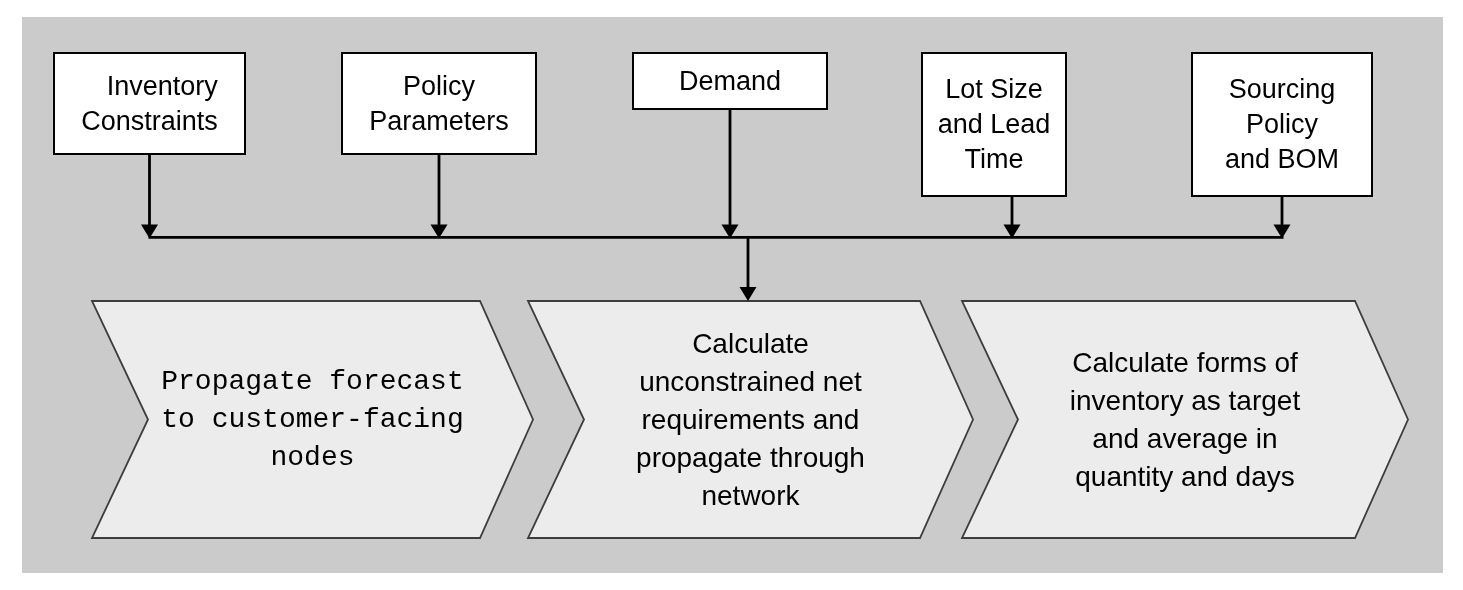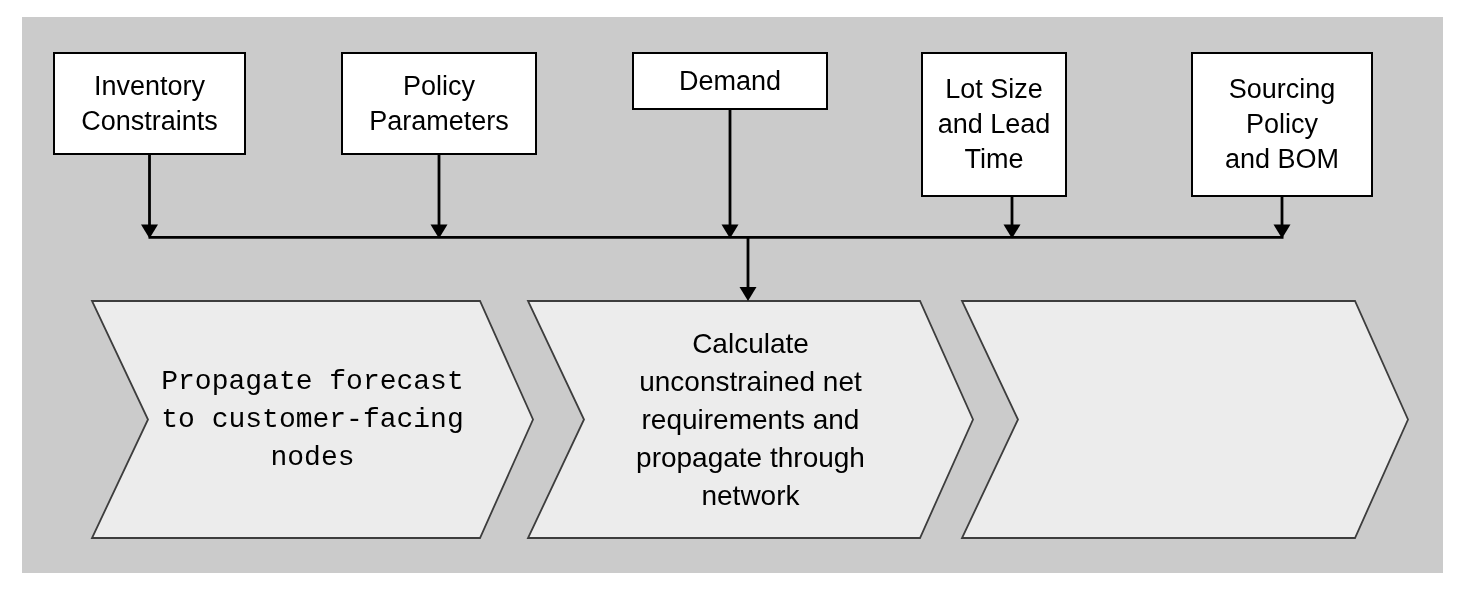--- a/index.html
+++ b/index.html
@@ -70,21 +70,21 @@
     text-align: center;
     pointer-events: none;
   }
   .chev-label .lbl {
     font-size: 28px;
     line-height: 38px;
     color: var(--text);
     white-space: pre-line;
   }
   
-  .box-1 { left: 53px;  top: 52px; width: 193px; height: 103px; }
+  .box-1 { left: 53px;  top: 52px; width: 193px; height: 103px; text-align: right; }
   .box-2 { left: 341px; top: 52px; width: 196px; height: 103px; }
   .box-3 { left: 632px; top: 52px; width: 196px; height: 58px;  }
   .box-4 { left: 921px; top: 52px; width: 146px; height: 145px; }
   .box-5 { left: 1191px;top: 52px; width: 182px; height: 145px; }
   
   .chevlbl-1 { left: 92px;  top: 301px; width: 441px; height: 237px; font-family: Liberation Mono, monospace; }
   .chevlbl-2 { left: 528px; top: 301px; width: 445px; height: 237px; }
   .chevlbl-3 { left: 962px; top: 301px; width: 446px; height: 237px; }
 </style>
 </head>
@@ -156,14 +156,20 @@
 to customer-facing
 nodes</span>
   </div>
   <div class="chev-label chevlbl-2">
     <span class="lbl">Calculate
 unconstrained net
 requirements and
 propagate through
 network</span>
   </div>
+  <div class="chev-label chevlbl-3">
+    <span class="lbl">Calculate forms of
+inventory as target
+and average in
+quantity and days</span>
+  </div>
 
 </div>
 
 </body></html>

